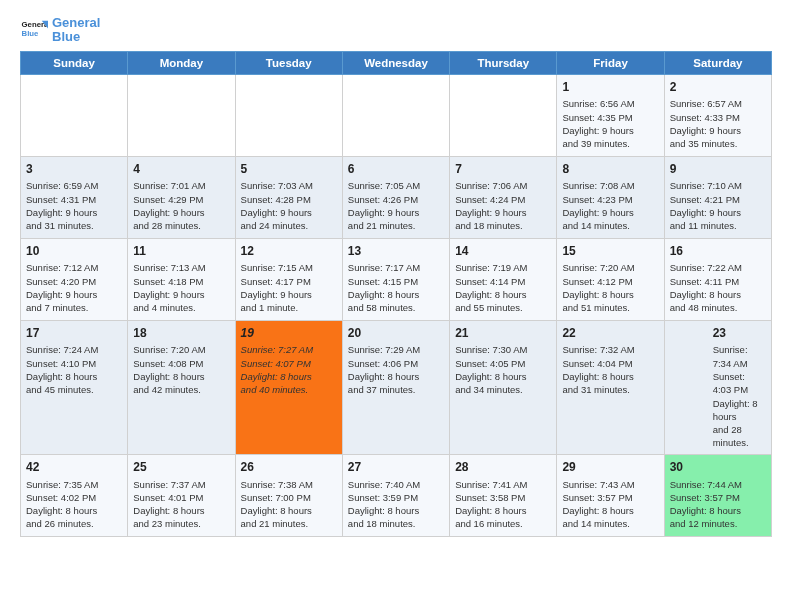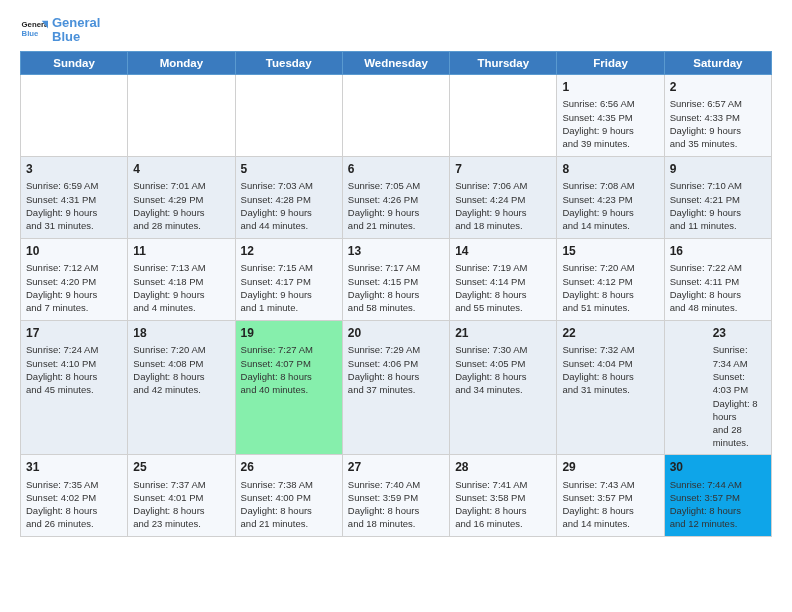--- a/index.html
+++ b/index.html
@@ -166,21 +166,21 @@
             <div>Sunrise: 7:01 AM</div>
             <div>Sunset: 4:29 PM</div>
             <div>Daylight: 9 hours</div>
             <div>and 28 minutes.</div>
           </td>
           <td style="background: rgb(232, 238, 245);">
             <span class="day-num">5</span>
             <div>Sunrise: 7:03 AM</div>
             <div>Sunset: 4:28 PM</div>
             <div>Daylight: 9 hours</div>
-            <div>and 44 minutes.</div>
+            <div>and 24 minutes.</div>
           </td>
           <td style="background: rgb(232, 238, 245);">
             <span class="day-num">6</span>
             <div>Sunrise: 7:05 AM</div>
             <div>Sunset: 4:26 PM</div>
             <div>Daylight: 9 hours</div>
             <div>and 21 minutes.</div>
           </td>
           <td style="background: rgb(232, 238, 245);">
             <span class="day-num">7</span>
@@ -263,21 +263,21 @@
             <div>Daylight: 8 hours</div>
             <div>and 45 minutes.</div>
           </td>
           <td style="background: rgb(232, 238, 245);">
             <span class="day-num">18</span>
             <div>Sunrise: 7:20 AM</div>
             <div>Sunset: 4:08 PM</div>
             <div>Daylight: 8 hours</div>
             <div>and 42 minutes.</div>
           </td>
-          <td style="background: #86efac;">
+          <td style="background: #f97316; font-style: italic;">
             <span class="day-num">19</span>
             <div>Sunrise: 7:27 AM</div>
             <div>Sunset: 4:07 PM</div>
             <div>Daylight: 8 hours</div>
             <div>and 40 minutes.</div>
           </td>
           <td style="background: rgb(232, 238, 245);">
             <span class="day-num">20</span>
             <div>Sunrise: 7:29 AM</div>
             <div>Sunset: 4:06 PM</div>
@@ -301,37 +301,37 @@
           <td style="background: rgb(232, 238, 245); padding-left: 48px;">
             <span class="day-num">23</span>
             <div>Sunrise: 7:34 AM</div>
             <div>Sunset: 4:03 PM</div>
             <div>Daylight: 8 hours</div>
             <div>and 28 minutes.</div>
           </td>
         </tr>
         <tr>
           <td style="background: rgb(245, 248, 252);">
-            <span class="day-num">31</span>
+            <span class="day-num">42</span>
             <div>Sunrise: 7:35 AM</div>
             <div>Sunset: 4:02 PM</div>
             <div>Daylight: 8 hours</div>
             <div>and 26 minutes.</div>
           </td>
           <td style="background: rgb(245, 248, 252);">
             <span class="day-num">25</span>
             <div>Sunrise: 7:37 AM</div>
             <div>Sunset: 4:01 PM</div>
             <div>Daylight: 8 hours</div>
             <div>and 23 minutes.</div>
           </td>
           <td style="background: rgb(245, 248, 252);">
             <span class="day-num">26</span>
             <div>Sunrise: 7:38 AM</div>
-            <div>Sunset: 4:00 PM</div>
+            <div>Sunset: 7:00 PM</div>
             <div>Daylight: 8 hours</div>
             <div>and 21 minutes.</div>
           </td>
           <td style="background: rgb(245, 248, 252);">
             <span class="day-num">27</span>
             <div>Sunrise: 7:40 AM</div>
             <div>Sunset: 3:59 PM</div>
             <div>Daylight: 8 hours</div>
             <div>and 18 minutes.</div>
           </td>
@@ -342,21 +342,21 @@
             <div>Daylight: 8 hours</div>
             <div>and 16 minutes.</div>
           </td>
           <td style="background: rgb(245, 248, 252);">
             <span class="day-num">29</span>
             <div>Sunrise: 7:43 AM</div>
             <div>Sunset: 3:57 PM</div>
             <div>Daylight: 8 hours</div>
             <div>and 14 minutes.</div>
           </td>
-          <td style="background: #0ea5e9; margin-top: 6px;">
+          <td style="background: #86efac; margin-top: 6px;">
             <span class="day-num">30</span>
             <div>Sunrise: 7:44 AM</div>
             <div>Sunset: 3:57 PM</div>
             <div>Daylight: 8 hours</div>
             <div>and 12 minutes.</div>
           </td>
         </tr>
       </tbody>
   </table>
 </div>

